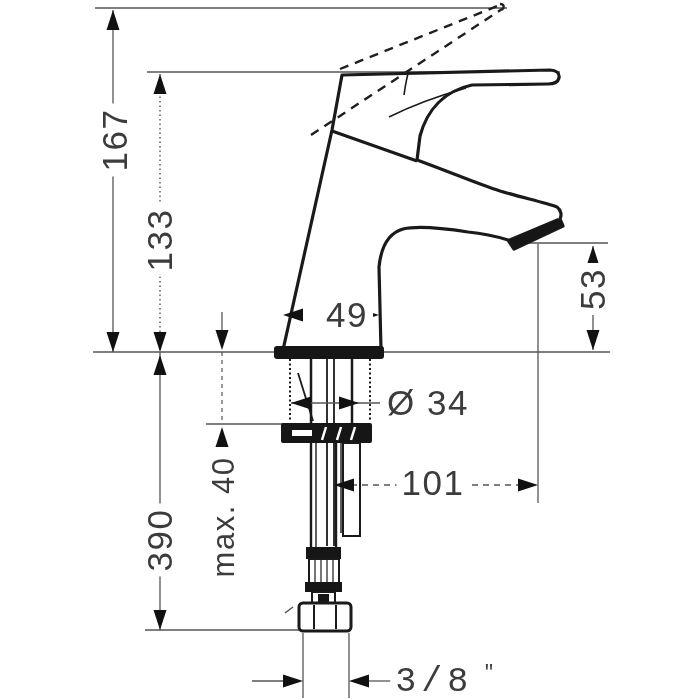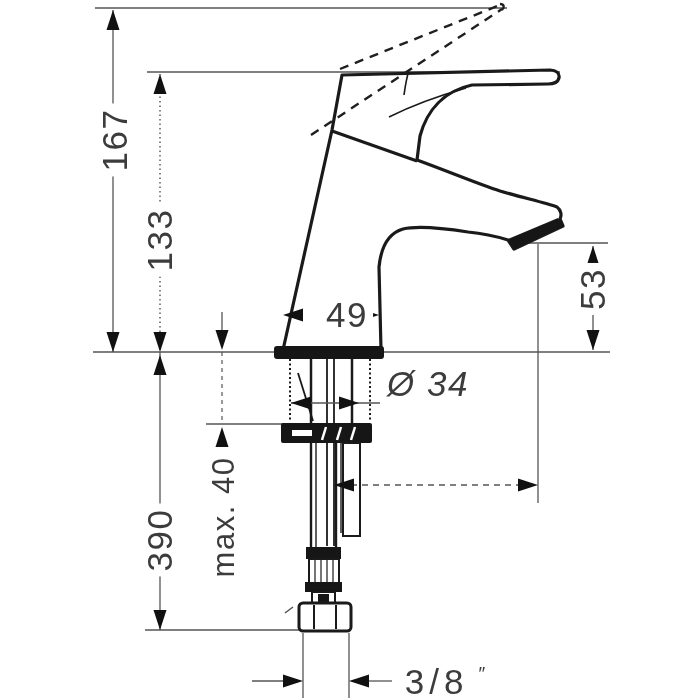--- a/index.html
+++ b/index.html
@@ -13,21 +13,21 @@
     font-size:35px;
     letter-spacing:1.5px;
     color:#3c3c3c;
     background:#fff;
     padding:0 5px;
     line-height:1;
     white-space:nowrap;
     transform:translate(-50%,-50%);
   }
   .rot{transform:translate(-50%,-50%) rotate(-90deg);}
-  .wide{letter-spacing:5px;}
+  .wide{letter-spacing:5px;font-family:Liberation Mono, monospace;}
   .unit-sup{
     font-size:19px;
     vertical-align:14px;
     margin-left:10px;
     letter-spacing:0;
   }
 </style>
 </head>
 <body>
 
@@ -160,20 +160,21 @@
   <div class="dim-label rot" style="left:159px;top:240px;">133</div>
 
   <div class="dim-label rot" style="left:159px;top:540px;">390</div>
 
   <div class="dim-label rot" style="left:223px;top:517px;font-size:31px;">max. 40</div>
 
   <div class="dim-label rot" style="left:592px;top:289px;">53</div>
 
   <div class="dim-label" style="left:326px;top:314px;margin-left:21px;">49</div>
 
-  <div class="dim-label" style="left:428px;top:383px;font-style:italic;">Ø 34</div>
+  <div class="dim-label" style="left:428px;top:402px;">Ø 34</div>
 
+  <div class="dim-label" style="left:433px;top:482px;">101</div>
 
   <div class="dim-label wide" style="left:445px;top:681px;">
     <span>3/8</span><span class="unit-sup">″</span>
   </div>
 
 </div>
 
 </body></html>

